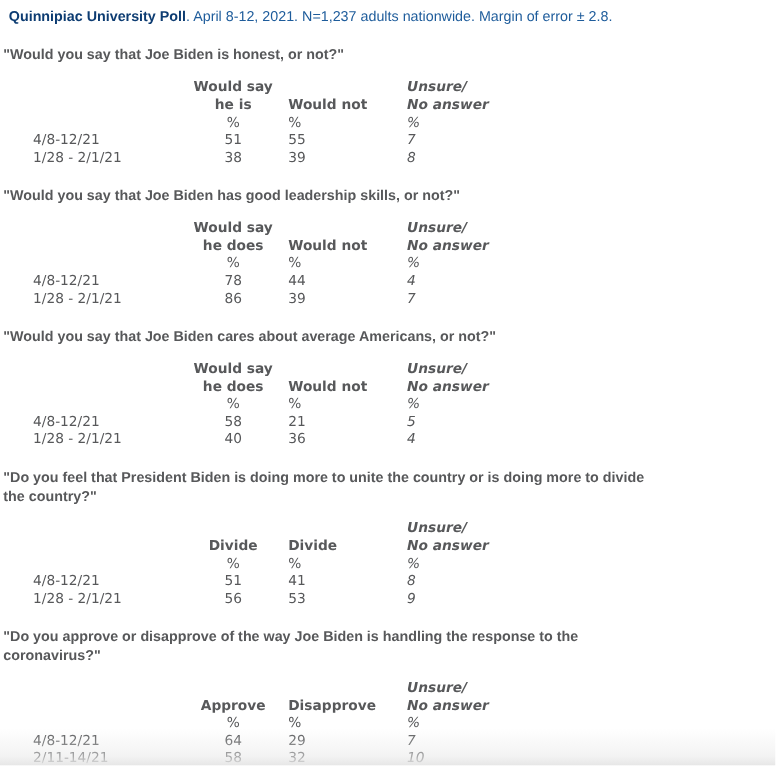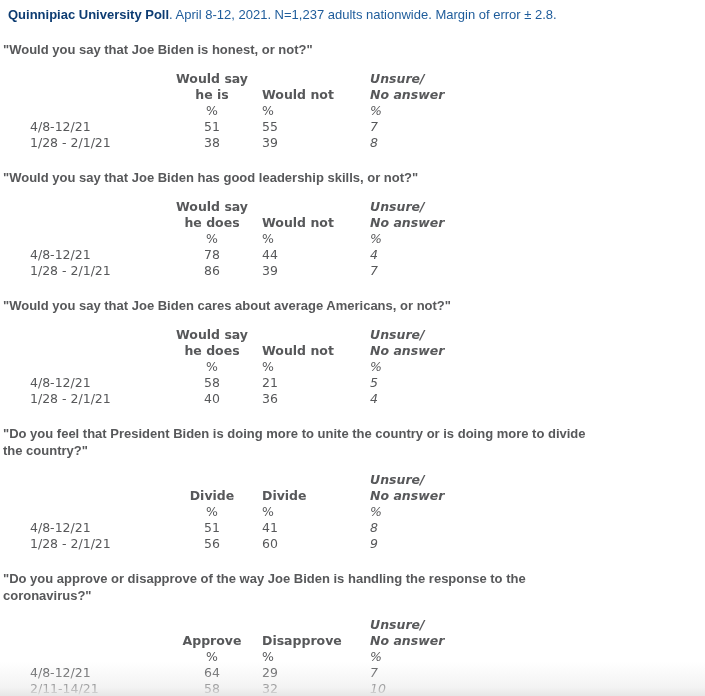--- a/index.html
+++ b/index.html
@@ -187,21 +187,21 @@
   </div>
   <div class="t-row">
     <div class="c-label">4/8-12/21</div>
     <div class="c1">51</div>
     <div class="c2">41</div>
     <div class="c3">8</div>
   </div>
   <div class="t-row">
     <div class="c-label">1/28 - 2/1/21</div>
     <div class="c1">56</div>
-    <div class="c2">60</div>
+    <div class="c2">53</div>
     <div class="c3">9</div>
   </div>
 </div>
 
 <div class="question">"Do you approve or disapprove of the way Joe Biden is handling the response to the
 coronavirus?"</div>
 <div class="ptable">
   <div class="t-row hdr">
     <div class="c-label"></div>
     <div class="c1"></div>

